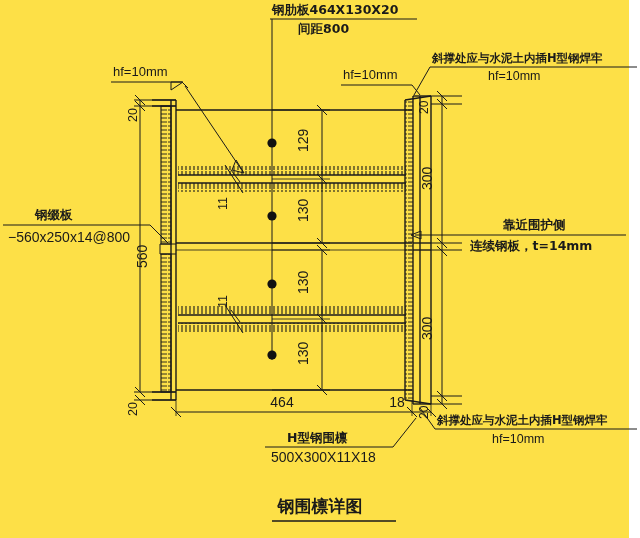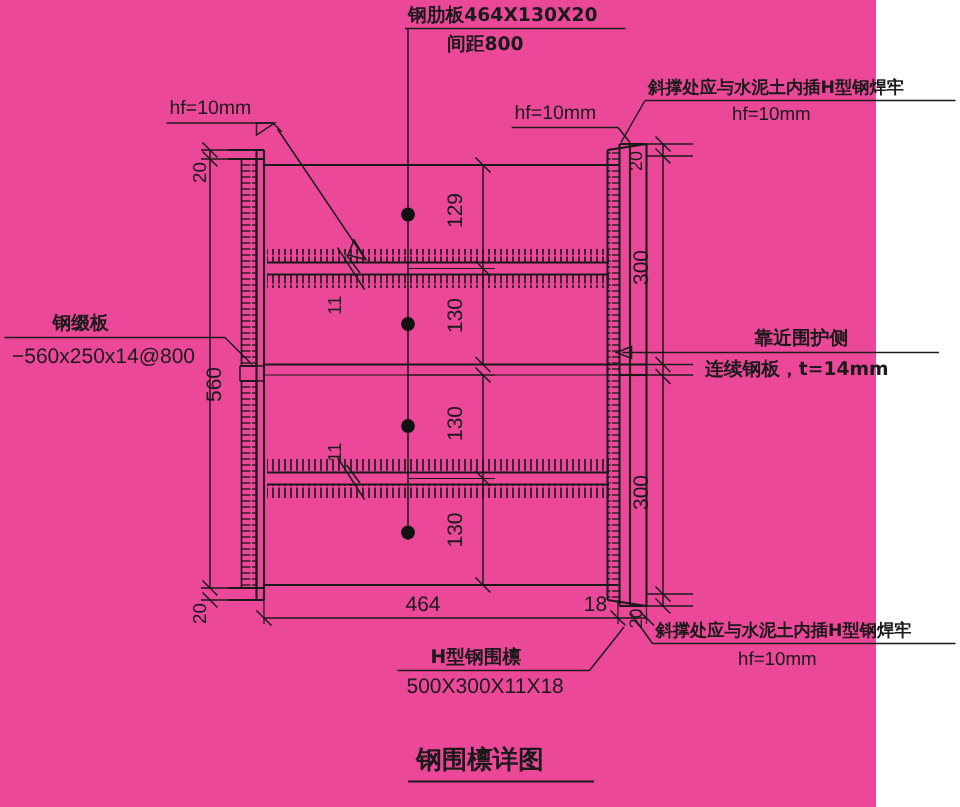--- a/index.html
+++ b/index.html
@@ -1,18 +1,18 @@
 <!DOCTYPE html>
 <html><head>
 <meta charset="utf-8">
 <style>
   html,body{margin:0;padding:0;background:#fff;}
   body{width:640px;height:538px;overflow:hidden;
        font-family:"Liberation Sans","DejaVu Sans",sans-serif;}
-  #sheet{position:relative;width:584px;height:538px;background:#ec4899;}
+  #sheet{position:relative;width:629px;height:538px;background:#fde047;}
   svg{display:block;}
   text{font-family:"Liberation Sans","DejaVu Sans",sans-serif;fill:#1a1a1a;}
   .cn{font-family:"DejaVu Sans","Liberation Sans",sans-serif;font-weight:bold;}
   .ln{stroke:#1a1a1a;fill:none;}
   .thin{stroke-width:1;}
   .med{stroke-width:1.4;}
   .hair{stroke-width:0.8;}
   .dot{fill:#111;}
 </style>
 </head>

